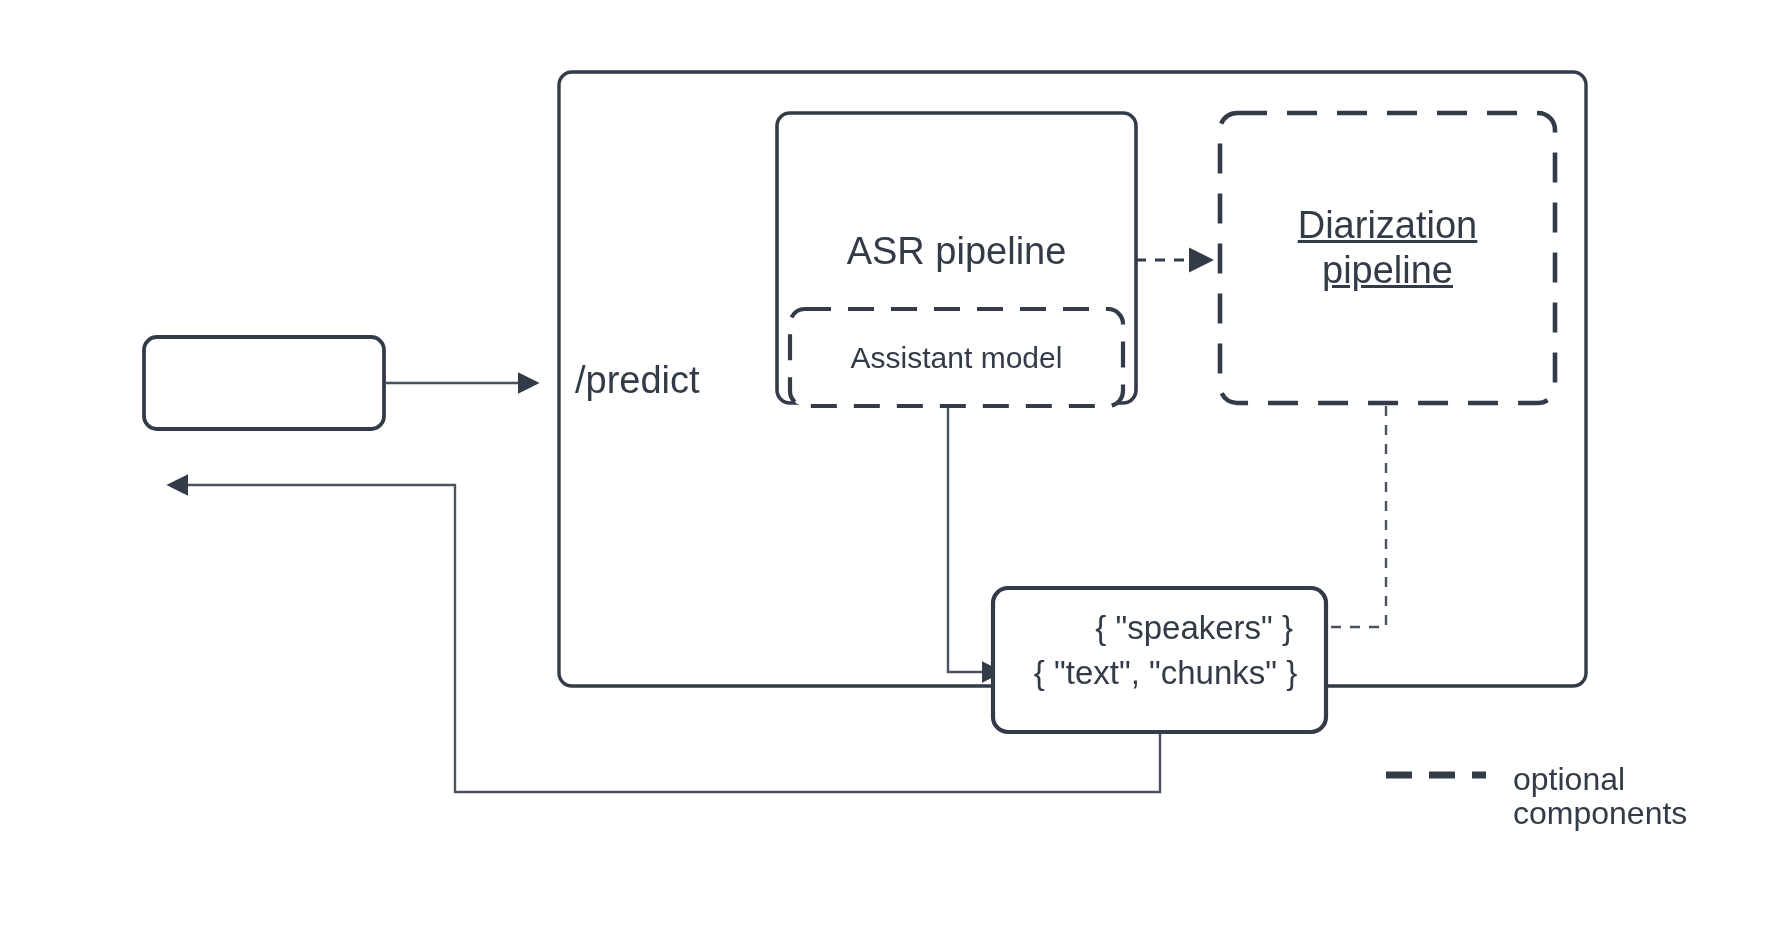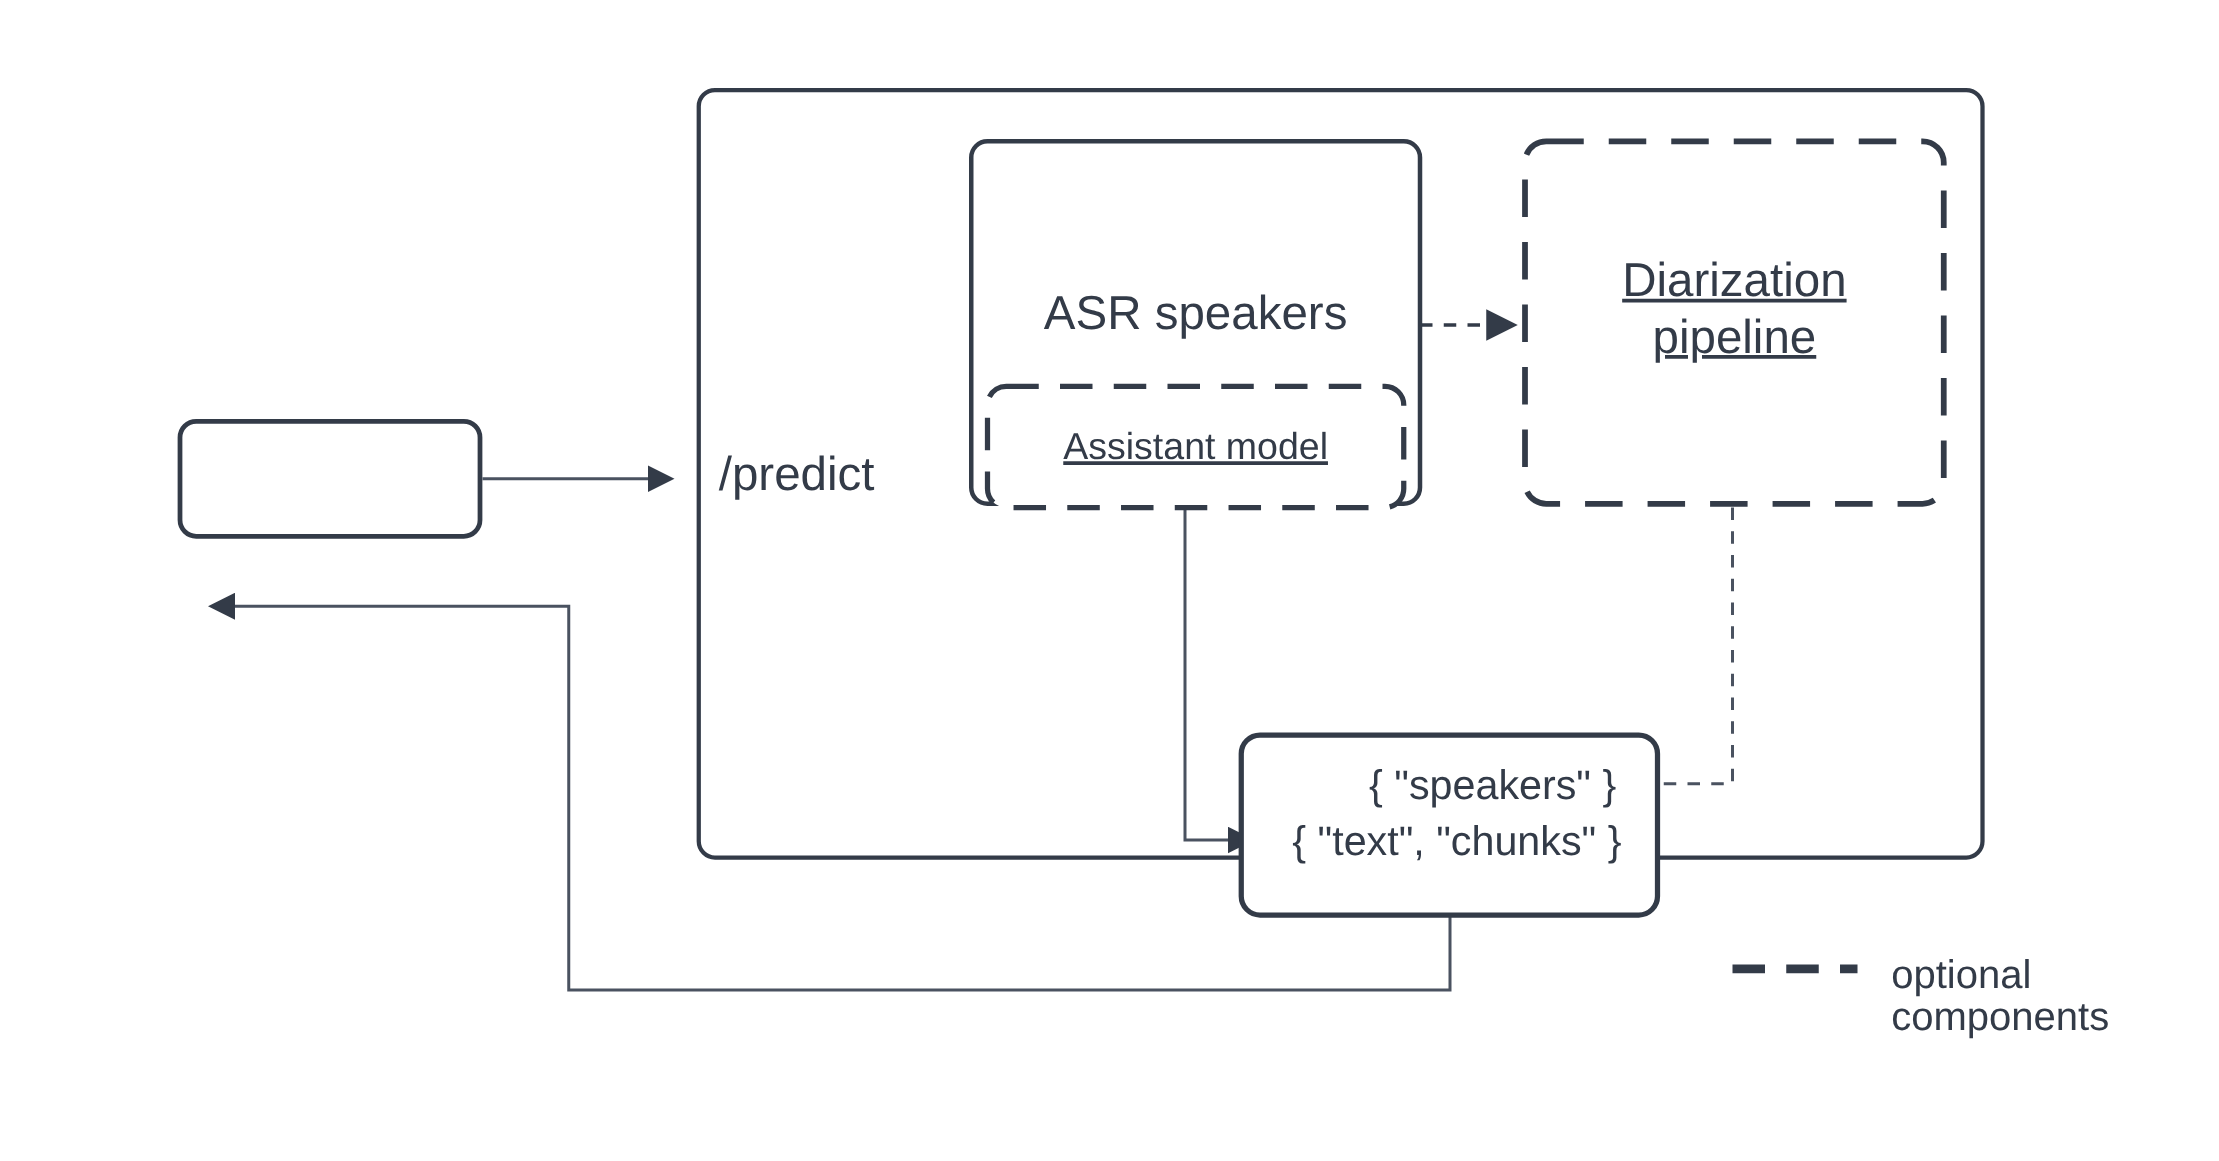--- a/index.html
+++ b/index.html
@@ -92,23 +92,23 @@
     <rect x="993" y="588" width="333" height="144" rx="15" ry="15" fill="#ffffff" stroke="#333b48" stroke-width="4.2"></rect>
 
     <g>
       <path d="M 1386 775 L 1486 775" fill="none" stroke="#333b48" stroke-width="7" stroke-dasharray="26 17"></path>
     </g>
   </svg>
 
 
   <div class="node-label lbl-predict" style="left:575px; top:358px; width:200px; text-align:left;">/predict</div>
 
-  <div class="node-label lbl-asr" style="left:777px; top:229px; width:359px;">ASR speakers</div>
+  <div class="node-label lbl-asr" style="left:777px; top:229px; width:359px;">ASR pipeline</div>
 
-  <div class="node-label lbl-assistant" style="left:790px; top:340px; width:333px;text-decoration:underline;">Assistant model</div>
+  <div class="node-label lbl-assistant" style="left:790px; top:340px; width:333px;">Assistant model</div>
 
   <div class="node-label lbl-diar" style="left:1220px; top:203px; width:335px;">Diarization</div>
   <div class="node-label lbl-diar" style="left:1220px; top:248px; width:335px;">pipeline</div>
 
   <div class="node-label lbl-json" style="left:993px; top:609px; width:300px; text-align:right;">{ "speakers" }</div>
   <div class="node-label lbl-json" style="left:1005px; top:654px; width:321px; text-align:center;">{ "text", "chunks" }</div>
 
   <div class="node-label lbl-legend" style="left:1513px; top:758px; width:230px;">optional</div>
   <div class="node-label lbl-legend" style="left:1513px; top:792px; width:230px;">components</div>
 

